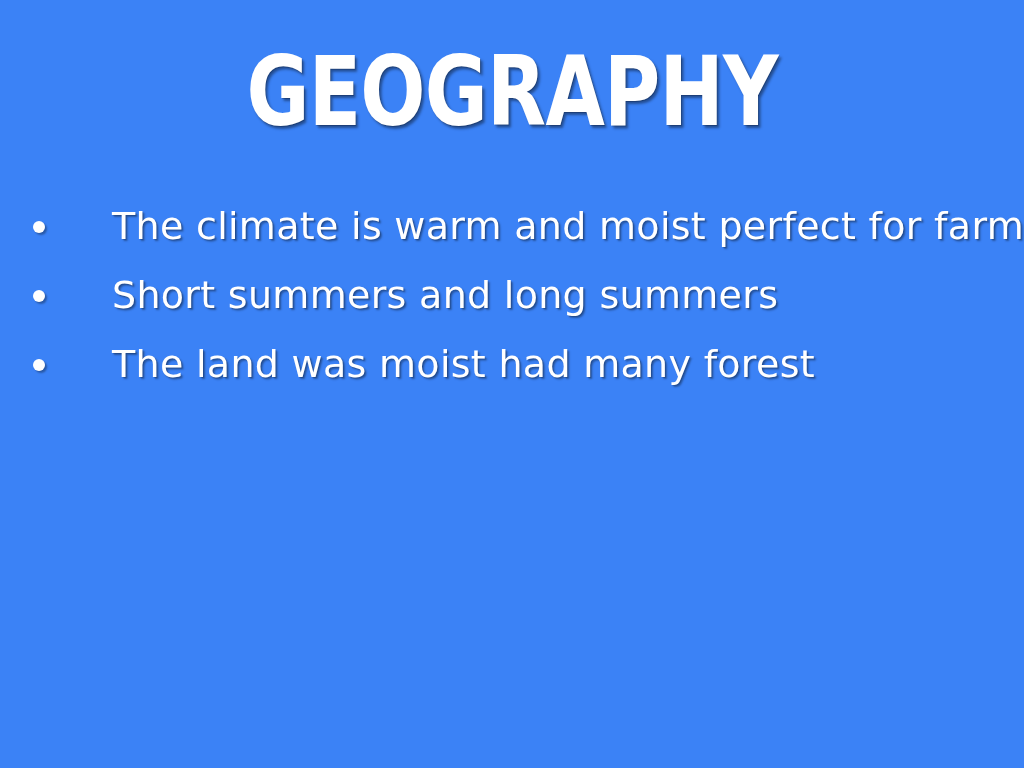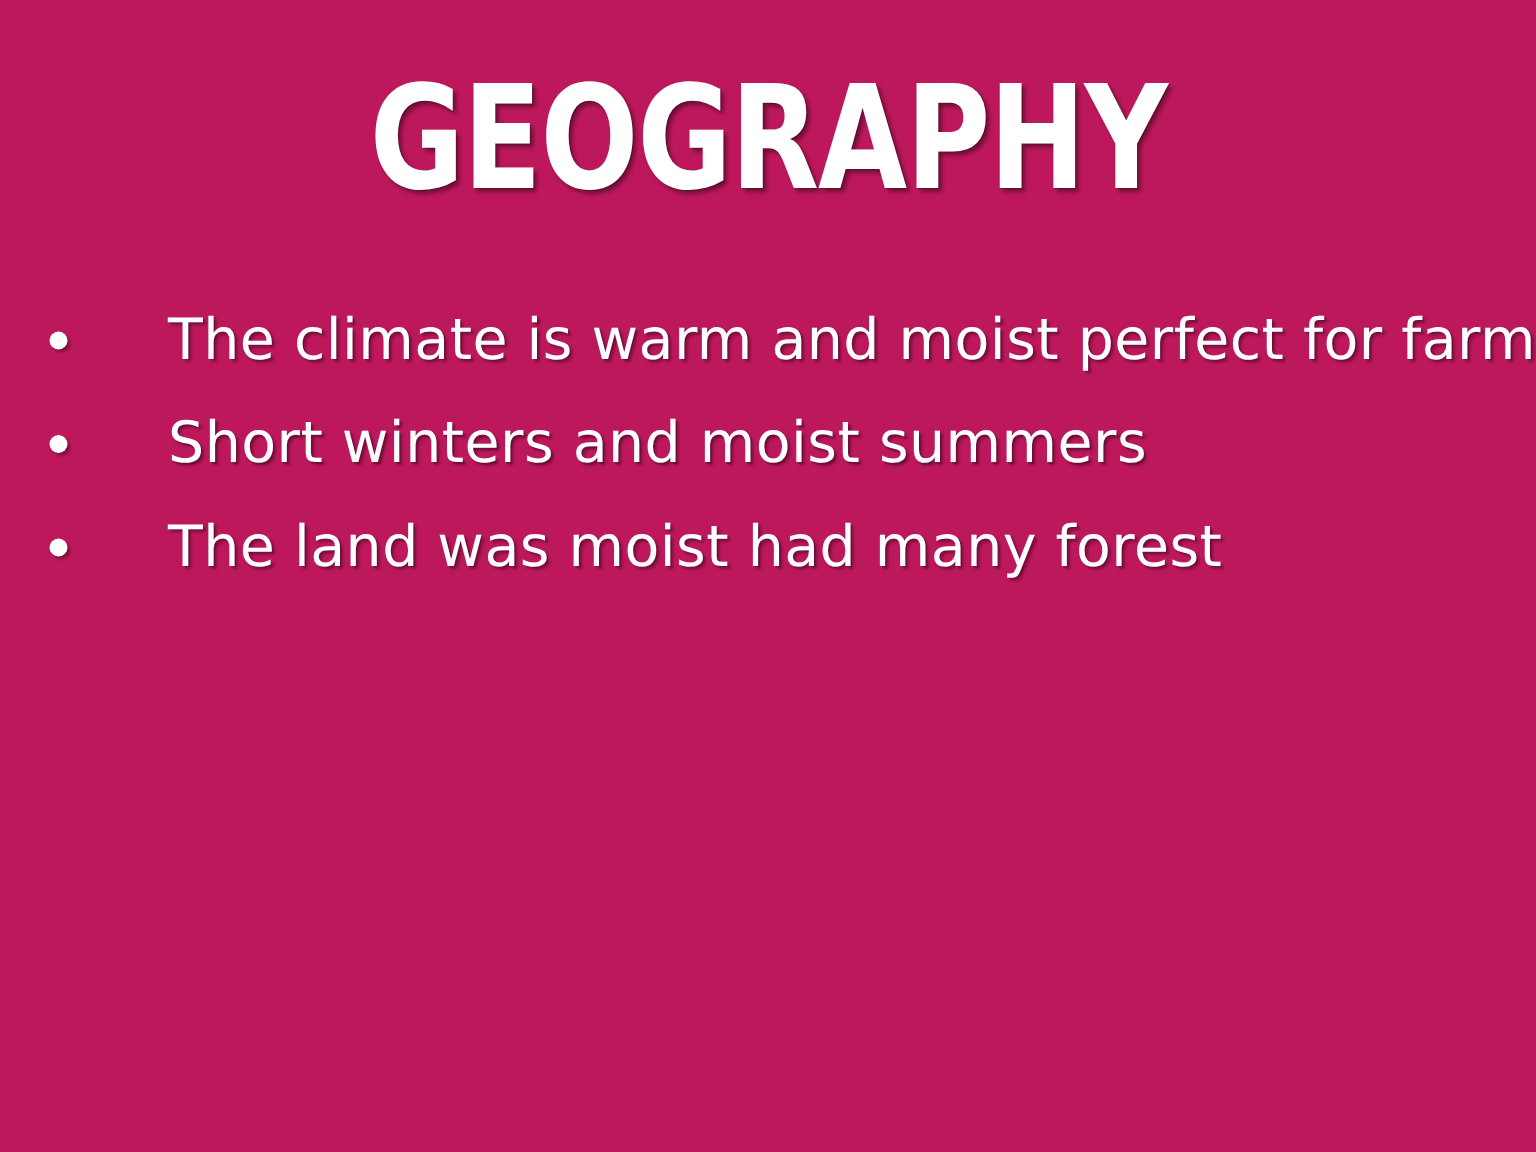--- a/index.html
+++ b/index.html
@@ -13,21 +13,21 @@
     height: 768px;
     overflow: hidden;
     font-family: "Liberation Sans", sans-serif;
     background: #47ab48;
   }
 
   .slide {
     position: relative;
     width: 1024px;
     height: 768px;
-    background: #be185d;
+    background: #3b82f6;
     box-sizing: border-box;
   }
 
   
   .title-block {
     position: absolute;
     left: 0;
     top: 44px;
     width: 1024px;
     text-align: center;
@@ -118,21 +118,21 @@
 
   <ul class="bullet-list">
 
     <li class="bullet-item">
       <span class="bullet-marker"></span>
       <span class="bullet-text">The climate is warm and moist perfect for farming</span>
     </li>
 
     <li class="bullet-item">
       <span class="bullet-marker"></span>
-      <span class="bullet-text">Short winters and moist summers</span>
+      <span class="bullet-text">Short summers and long summers</span>
     </li>
 
     <li class="bullet-item">
       <span class="bullet-marker"></span>
       <span class="bullet-text">The land was moist had many forest</span>
     </li>
 
   </ul>
 
   <div class="slide-body-empty"></div>

